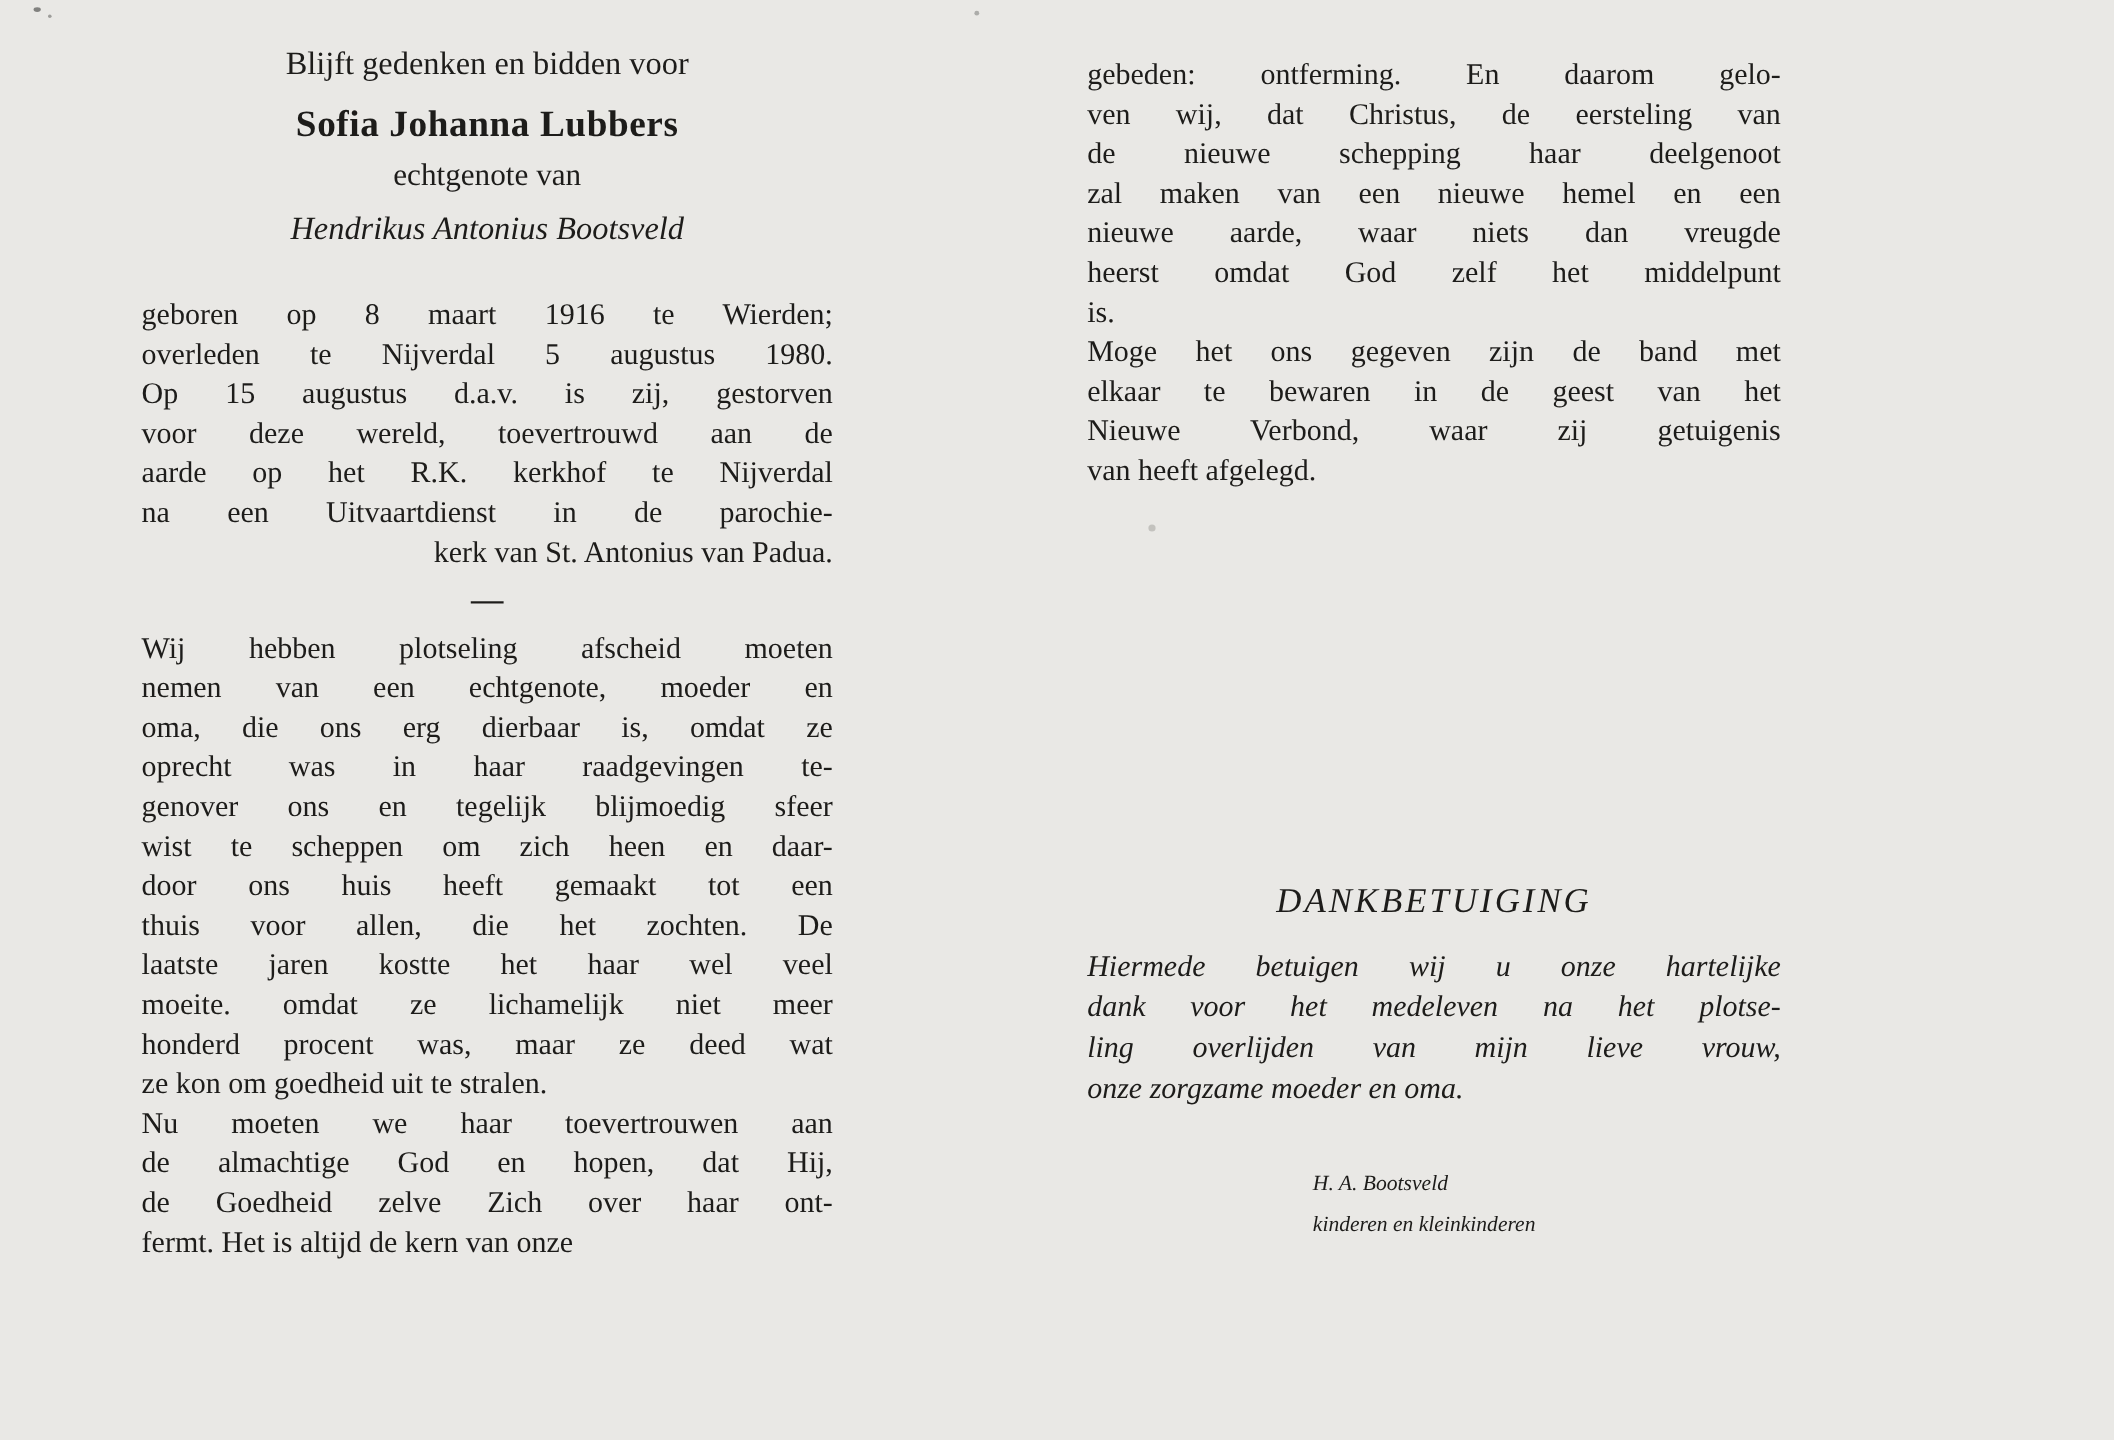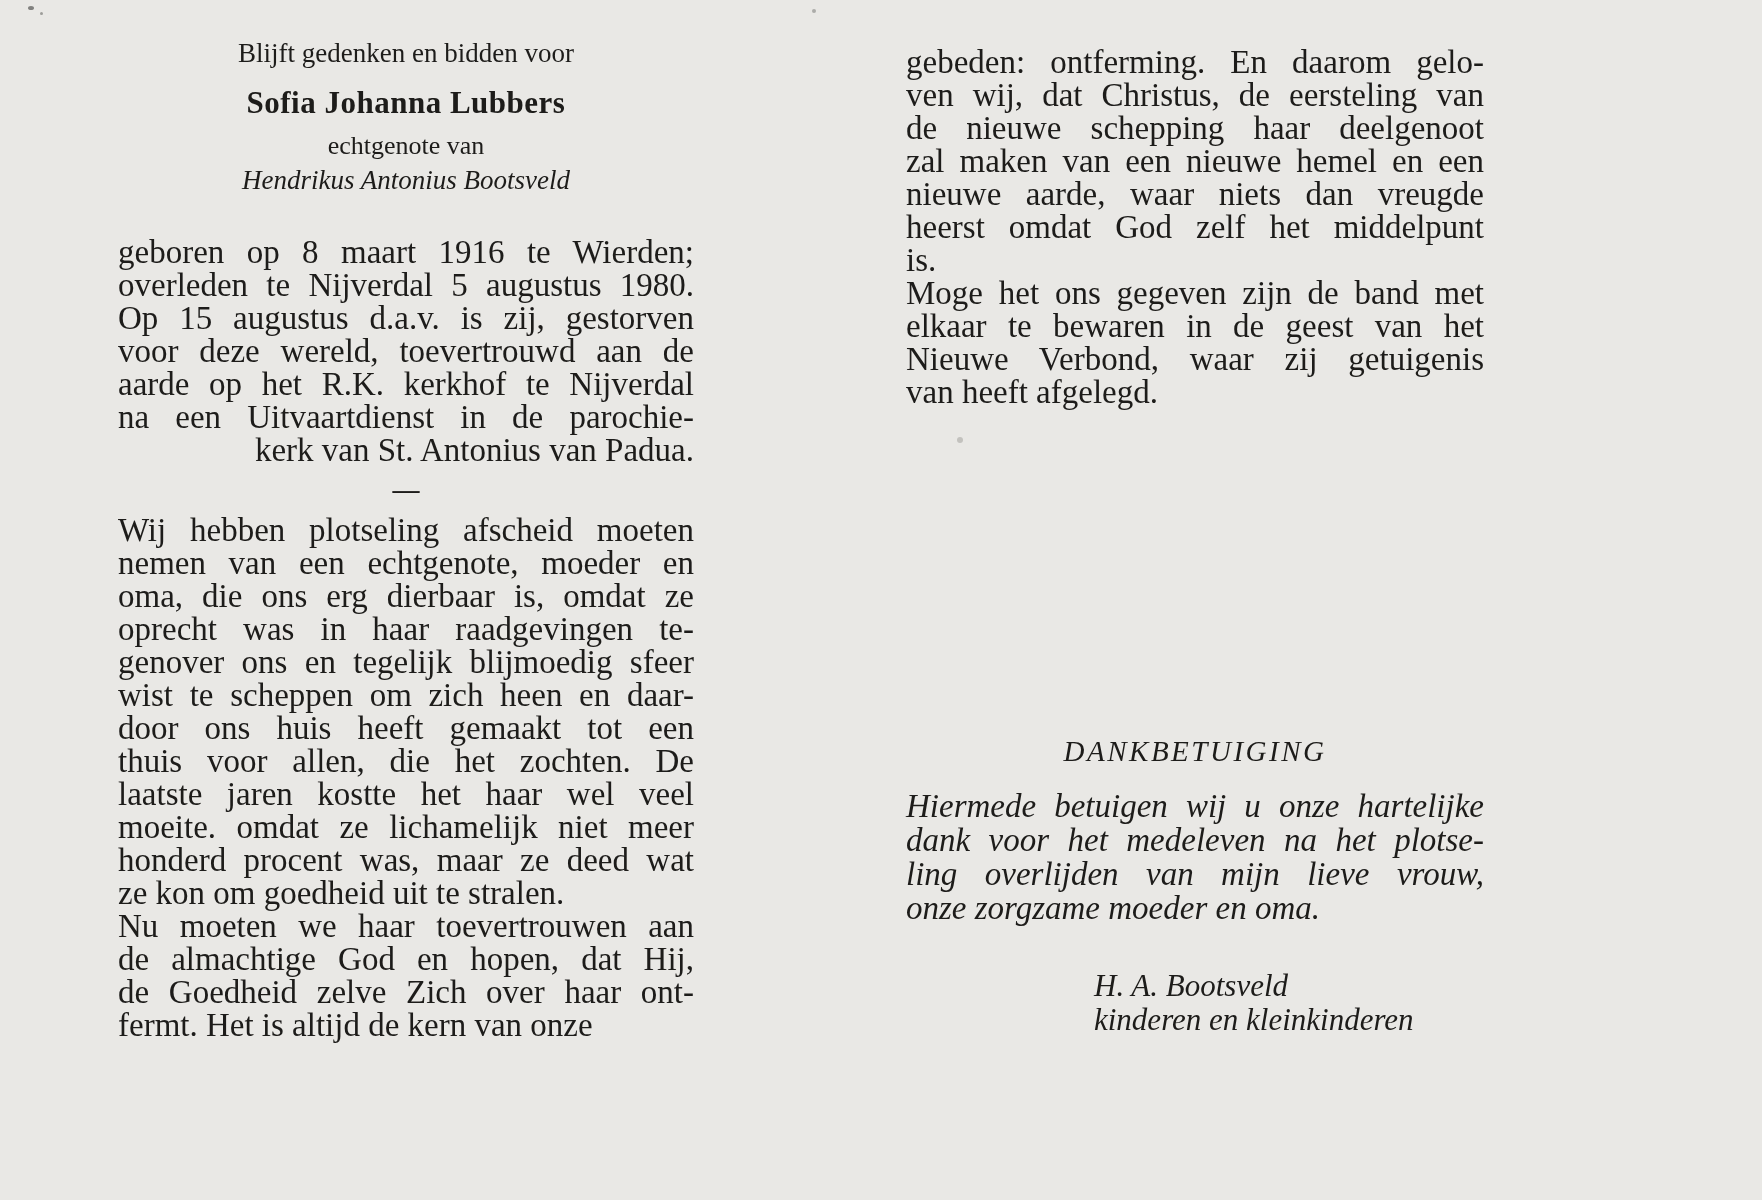--- a/index.html
+++ b/index.html
@@ -10,44 +10,44 @@
     background: #e9e8e5;
     color: #1d1c1a;
     font-family: "Liberation Serif", serif;
   }
   .col { position: absolute; }
   .col-left  { left: 118px; top: 38px;  width: 576px; }
   .col-right { left: 906px; top: 46px;  width: 578px; }
 
   .intro    { font-size: 27px; text-align: center; margin-bottom: 16px; }
   .name     { font-size: 31px; font-weight: bold; text-align: center; margin-bottom: 10px; letter-spacing: 0.5px; }
-  .relation { font-size: 26px; text-align: center; margin-bottom: 4px; }
+  .relation { font-size: 26px; text-align: center; margin-bottom: 14px; }
   .spouse   { font-size: 27px; font-style: italic; text-align: center; margin-bottom: 40px; }
 
-  .para { font-size: 33px; line-height: 33px; }
+  .para { font-size: 25px; line-height: 33px; }
   .para.italic { font-style: italic; line-height: 34px; margin-top: 21px; }
   .line.just      { text-align: justify; text-align-last: justify; }
   .line.last-left   { text-align: left; }
   .line.last-center { text-align: right; }
 
   .divider { text-align: center; font-weight: bold; font-size: 27px; line-height: 33px; margin: 6px 0 8px 0; }
 
   .thanks-heading {
     font-style: italic;
     font-size: 29px;
     letter-spacing: 2.5px;
     text-align: center;
     margin-top: 326px;
     margin-bottom: 8px;
   }
   .signature {
     margin-top: 44px;
     margin-left: 188px;
     font-style: italic;
-    font-size: 31px;
+    font-size: 18px;
     line-height: 34px;
   }
 
   .speck { position: absolute; border-radius: 50%; }
   .speck-1 { left: 28px;  top: 6px;   width: 6px; height: 4px; background: #4a4a48; opacity: .65; }
   .speck-2 { left: 40px;  top: 12px;  width: 3px; height: 3px; background: #6a6a68; opacity: .6; }
   .speck-3 { left: 812px; top: 9px;   width: 4px; height: 4px; background: #7a7a78; opacity: .55; }
   .speck-4 { left: 957px; top: 437px; width: 6px; height: 6px; background: #b9b8b4; opacity: .8; }
 </style>
 </head>

